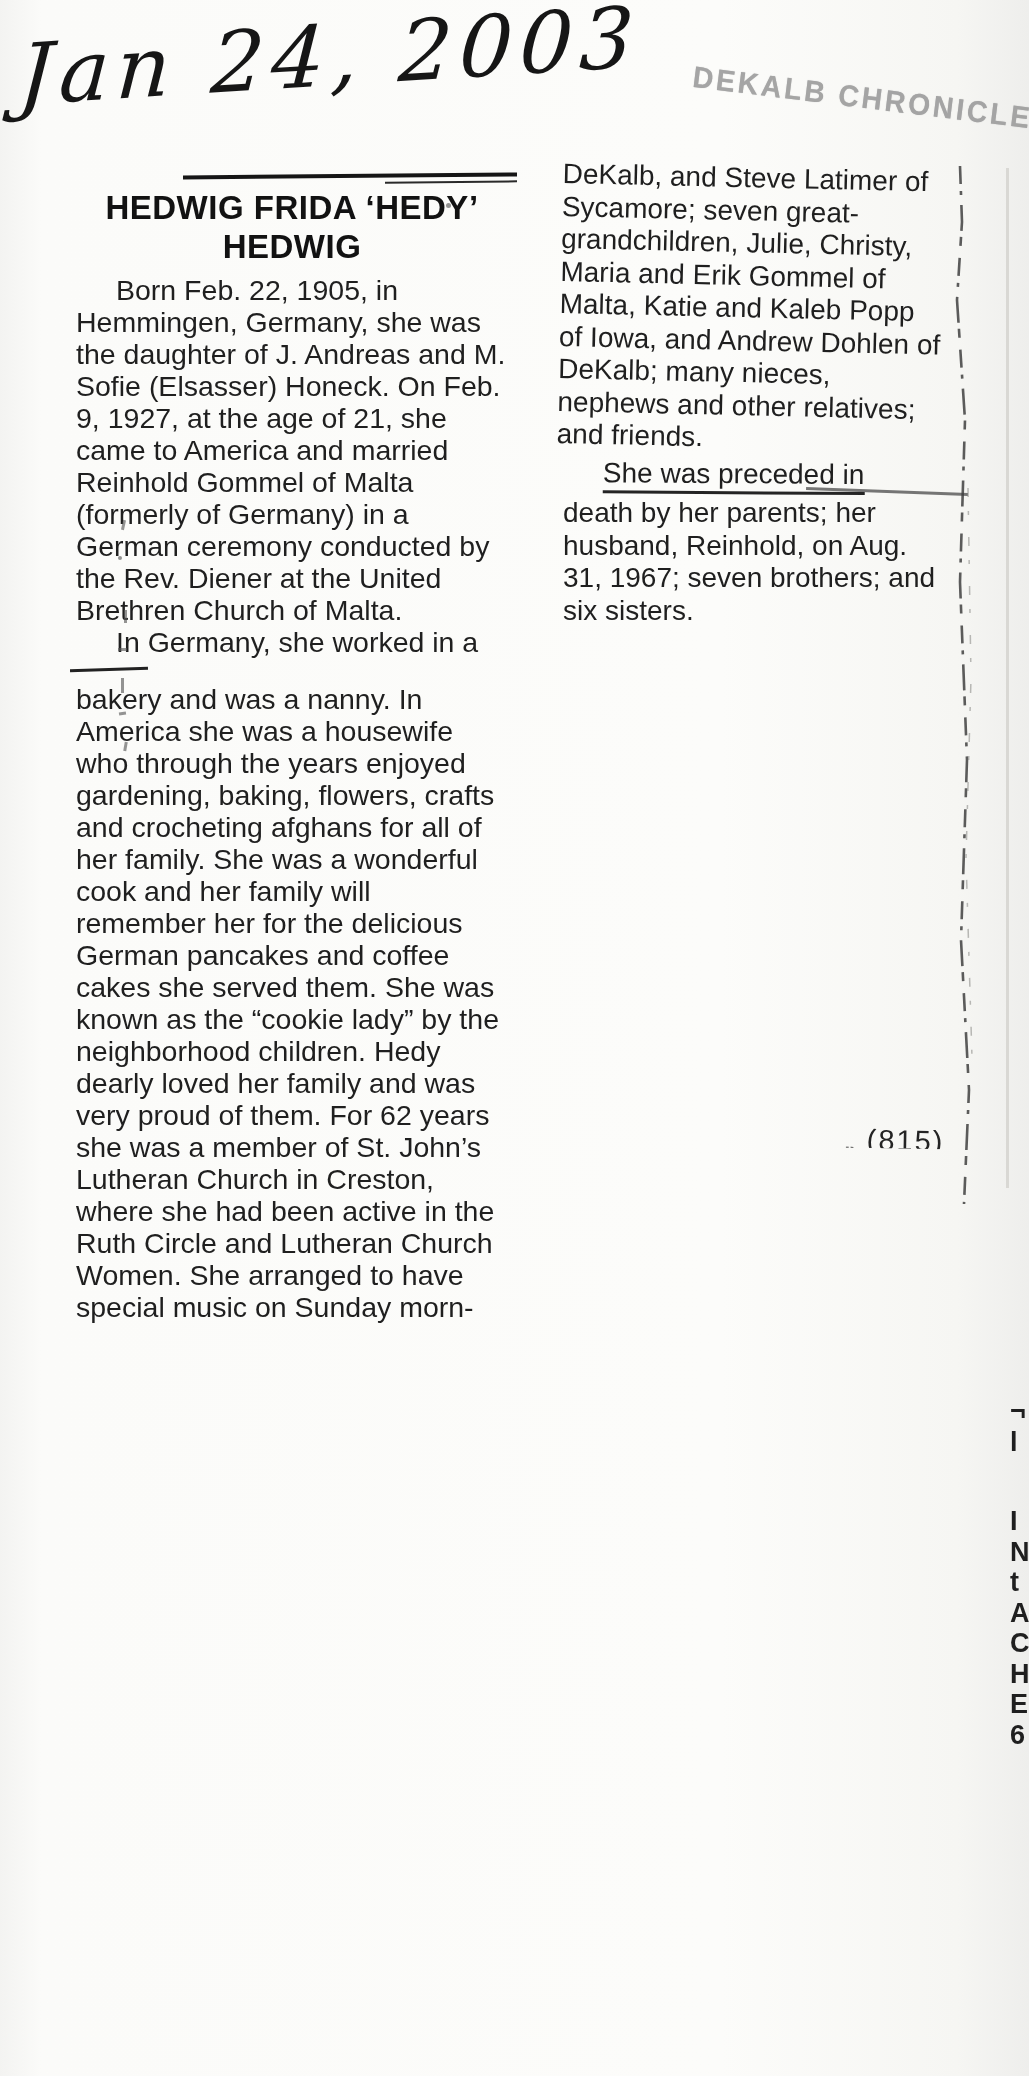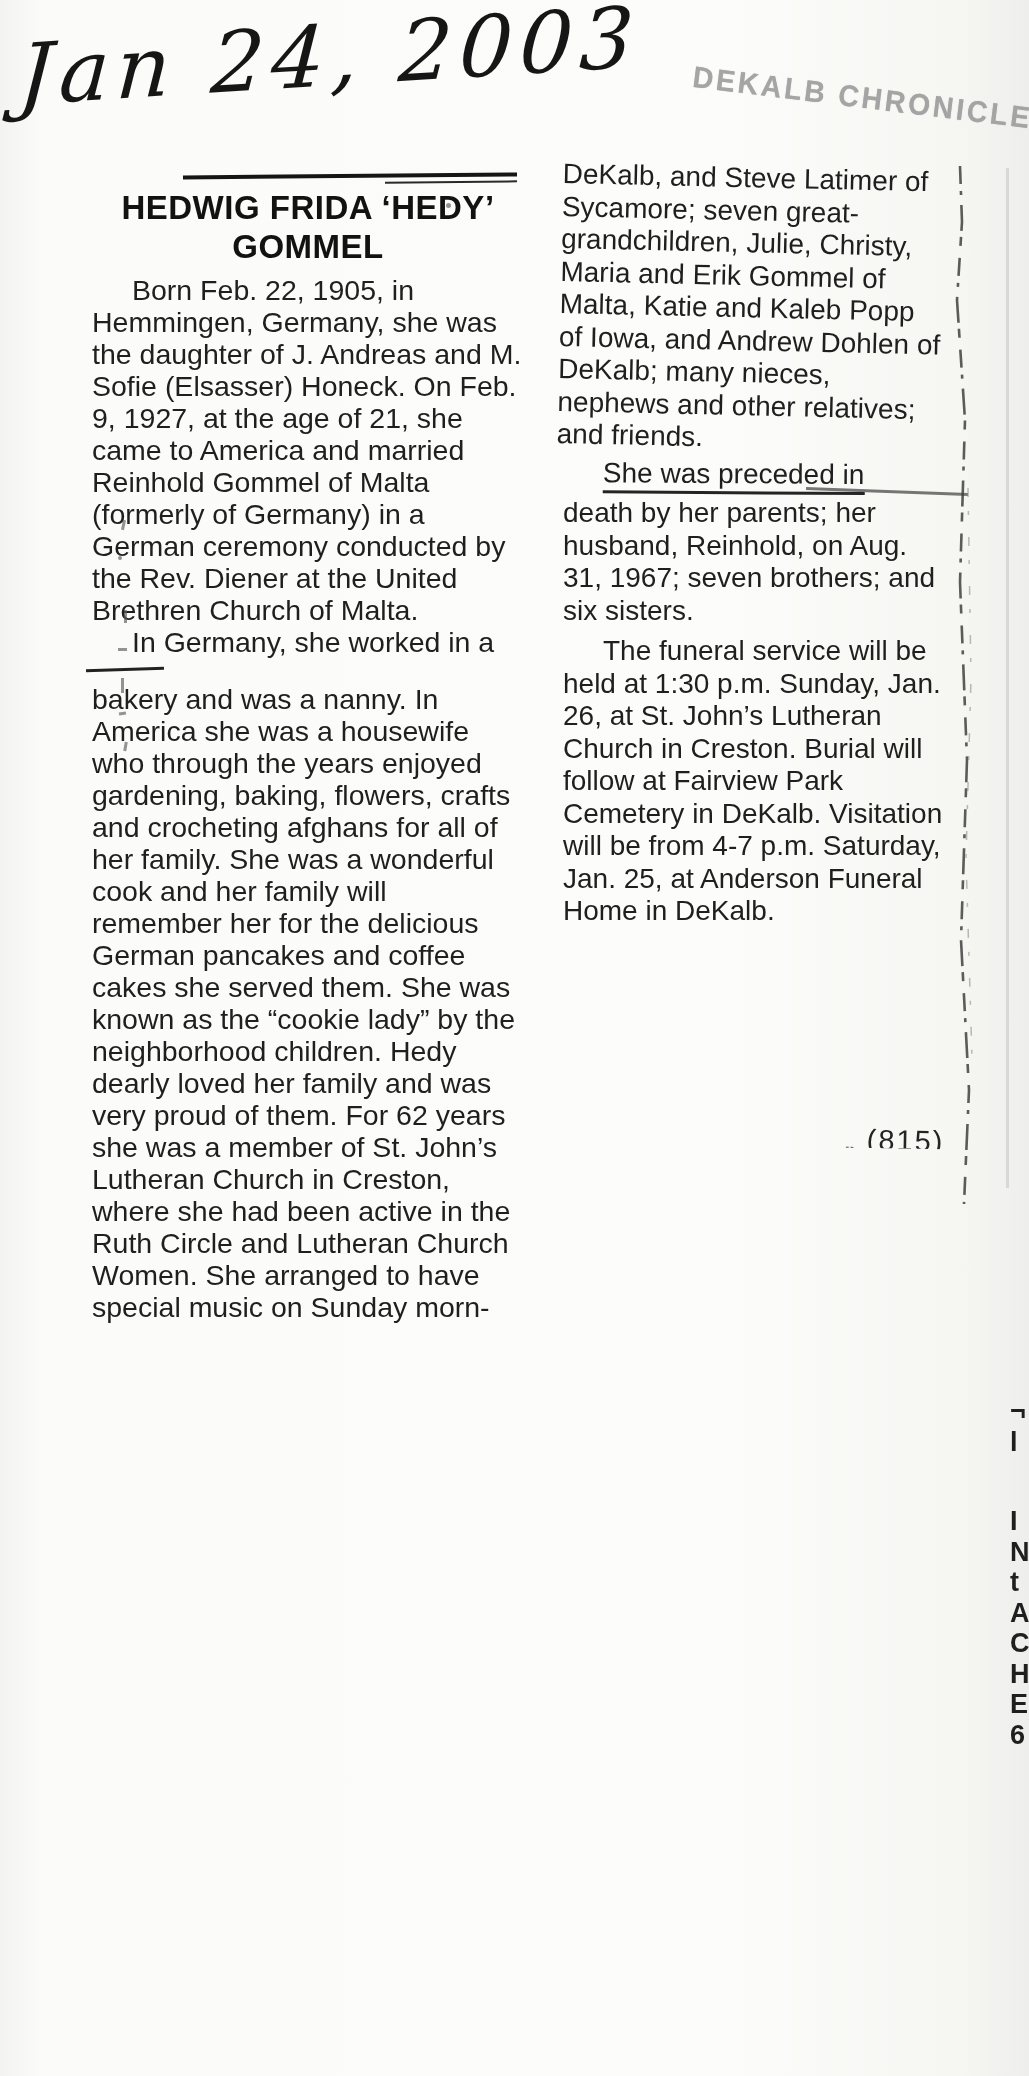--- a/index.html
+++ b/index.html
@@ -18,21 +18,21 @@
   .stamp {
     position:absolute; left:695px; top:60px;
     font-weight:bold; font-size:30px; letter-spacing:3px; color:#9c9c9c;
     white-space:nowrap; transform:rotate(7deg) scaleX(0.95); transform-origin:left top;
     text-shadow:0 0 1px #b5b5b5; opacity:.9;
   }
   .rule-top { position:absolute; left:183px; top:174px; width:334px; height:4px; background:#161616; transform:rotate(-0.5deg); }
   .rule-top2 { position:absolute; left:385px; top:181px; width:132px; height:2px; background:#2a2a2a; transform:rotate(-0.6deg); }
   .col { position:absolute; font-size:28.5px; line-height:32px; }
   .col p { margin:0; }
-  .col-left { left:92px; top:184px; width:432px; }
+  .col-left { left:76px; top:184px; width:432px; }
   .col-right { left:563px; top:158px; width:382px; font-size:28px; line-height:32.5px; }
   .headline { font-size:33px; line-height:39px; font-weight:bold; text-align:center; color:#121212; margin:4px 0 8px 0; }
   .headline .hl { display:block; letter-spacing:0.5px; }
   .indent { text-indent:40px; }
   .rule-short { width:78px; height:3px; background:#222; margin:10px 0 12px -6px; transform:rotate(-2deg); }
   .gap { margin-top:14px !important; }
   .tilt1 { transform:rotate(1.3deg); transform-origin:left top; }
   .tilt2 { transform:rotate(0.4deg); transform-origin:left top; }
   .lead-line { margin-top:6px !important; }
   .underlined { border-bottom:3px solid #242424; padding-bottom:2px; }
@@ -67,33 +67,32 @@
 
   <div class="handwritten">Jan 24, 2003</div>
   <div class="stamp">DEKALB CHRONICLE</div>
 
   <div class="rule-top"></div>
   <div class="rule-top2"></div>
 
   <div class="col col-left">
     <h1 class="headline">
       <span class="hl">HEDWIG FRIDA ‘HEDY’</span>
-      <span class="hl">GOMMEL</span>
+      <span class="hl">HEDWIG</span>
     </h1>
     <p class="indent">Born Feb. 22, 1905, in Hemmingen, Germany, she was the daughter of J. Andreas and M. Sofie (Elsasser) Honeck. On Feb. 9, 1927, at the age of 21, she came to America and married Reinhold Gommel of Malta (formerly of Germany) in a German ceremony conducted by the Rev. Diener at the United Brethren Church of Malta.</p>
     <p class="indent">In Germany, she worked in a</p>
     <div class="rule-short"></div>
     <p>bakery and was a nanny. In America she was a housewife who through the years enjoyed gardening, baking, flowers, crafts and crocheting afghans for all of her family. She was a wonderful cook and her family will remember her for the delicious German pancakes and coffee cakes she served them. She was known as the “cookie lady” by the neighborhood children. Hedy dearly loved her family and was very proud of them. For 62 years she was a member of St. John’s Lutheran Church in Creston, where she had been active in the Ruth Circle and Lutheran Church Women. She arranged to have special music on Sunday morn-</p>
   </div>
 
   <div class="col col-right">
     <p class="tilt1">DeKalb, and Steve Latimer of Sycamore; seven great-grandchildren, Julie, Christy, Maria and Erik Gommel of Malta, Katie and Kaleb Popp of Iowa, and Andrew Dohlen of DeKalb; many nieces, nephews and other relatives; and friends.</p>
     <p class="indent lead-line tilt2"><span class="underlined">She was preceded in</span></p>
     <p class="r-block">death by her parents; her husband, Reinhold, on Aug. 31, 1967; seven brothers; and six sisters.</p>
-    <p class="indent r-block">The funeral service will be held at 1:30 p.m. Sunday, Jan. 26, at St. John’s Lutheran Church in Creston. Burial will follow at Fairview Park Cemetery in DeKalb. Visitation will be from 4-7 p.m. Saturday, Jan. 25, at Anderson Funeral Home in DeKalb.</p>
   </div>
 
   <div class="crease"></div>
 
   <svg class="torn-edge" width="70" height="1060" viewBox="0 0 70 1060">
     <path d="M22,8 L24,64 L19,142 L27,262 L22,424 L29,602 L23,782 L31,932 L26,1046" fill="none" stroke="#3f3f3f" stroke-width="2.6" stroke-dasharray="18 7 4 10 26 6 9 12" opacity="0.85"></path>
     <path d="M30,330 L33,520 L28,700 L34,900" fill="none" stroke="#8e8e8a" stroke-width="1.5" stroke-dasharray="9 14 4 22" opacity="0.6"></path>
   </svg>
   <div class="faint-edge"></div>
 

